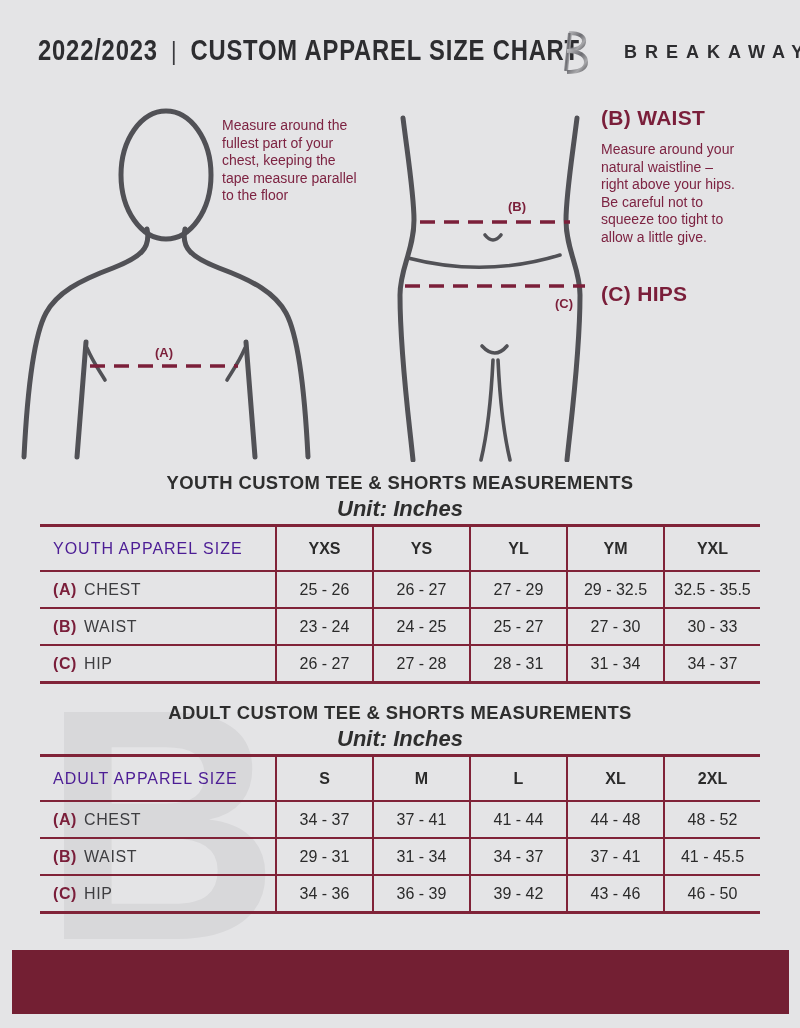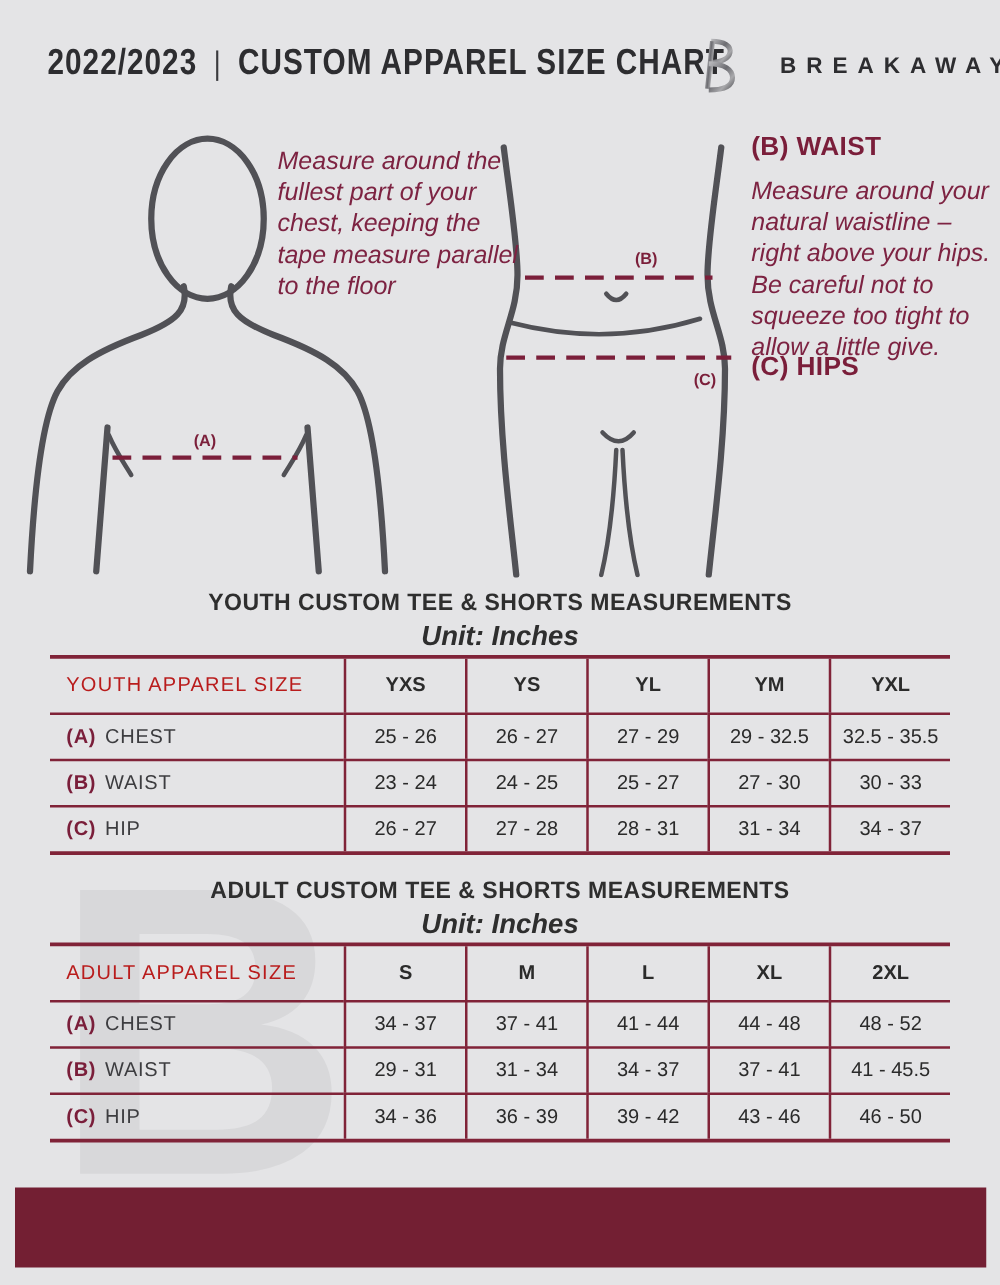--- a/index.html
+++ b/index.html
@@ -26,21 +26,21 @@
 
   
   .instr { position:absolute; width:200px; }
   .instr-a { left:222px; top:106px; }
   .instr-b { left:601px; top:106px; }
   .instr-c { left:601px; top:282px; }
   .instr-heading {
     font-weight:700; font-size:21px; letter-spacing:0.3px; color:#7a1e3a;
   }
   .instr-body {
-    margin-top:11px; font-style:italic; font-size:20px; line-height:1.25;
+    margin-top:11px; font-size:14px; line-height:1.25;
     color:#7d2342; white-space:pre-line;
   }
 
   
   .diagram { position:absolute; }
   .diagram-torso { left:20px; top:105px; }
   .diagram-lower { left:385px; top:110px; }
   .body-line { fill:none; stroke:#515156; stroke-width:5; stroke-linecap:round; }
   .body-line-thin { fill:none; stroke:#515156; stroke-width:3.6; stroke-linecap:round; }
   .measure-line { fill:none; stroke:#7b1f3a; stroke-width:3.4; stroke-dasharray:15 9; }
@@ -68,21 +68,21 @@
     height:37px; font-size:16px; color:#2b2b2b; border-top:2px solid var(--line);
   }
   .size-table .cell.hdr { height:43px; border-top:none; font-weight:700; }
   .size-table .cell.vline { border-left:2px solid var(--line); }
   .size-table .cell.rowlabel {
     justify-content:flex-start; padding-left:13px; gap:7px;
     letter-spacing:0.6px; color:#3d3d40;
   }
   .size-table .cell.corner {
     justify-content:flex-start; padding-left:13px; font-weight:400;
-    font-size:16px; letter-spacing:1px; color:#b91c1c;text-align:center;
+    font-size:16px; letter-spacing:1px; color:#4c1d95;text-align:center;
   }
   .size-table .prefix { font-weight:700; color:#7a1e3a; }
 
   
   .watermark {
     position:absolute; left:42px; top:660px; z-index:0;
     font-weight:700; font-size:330px; line-height:1; color:#d8d8da;
     user-select:none;
   }
   .above { z-index:1; }

